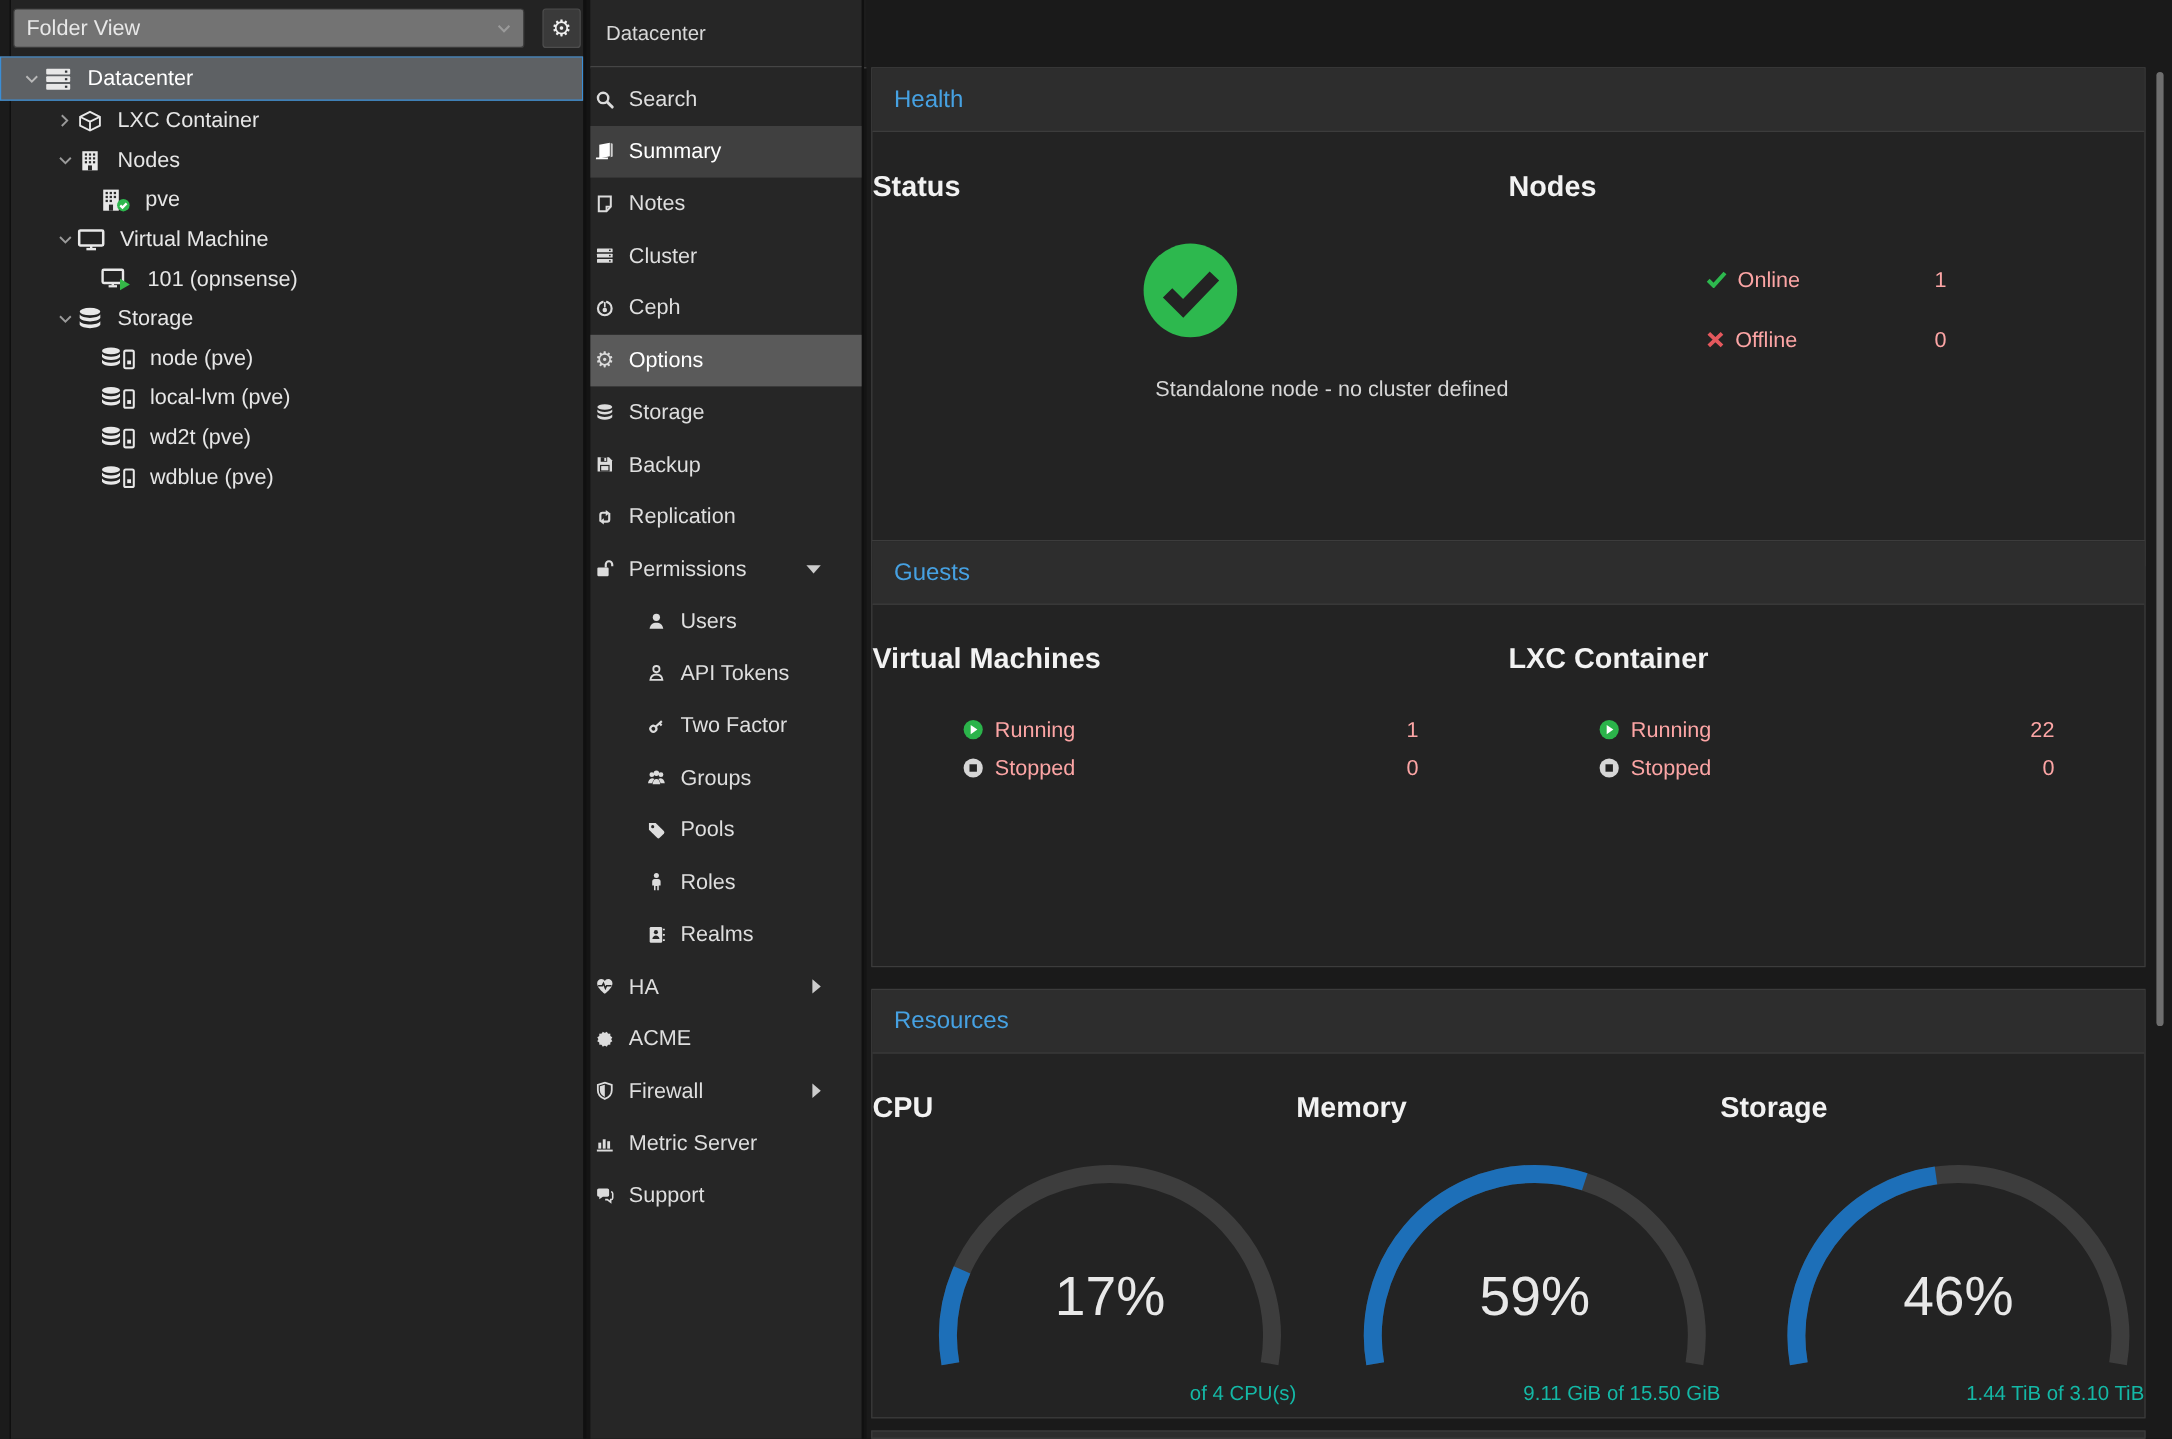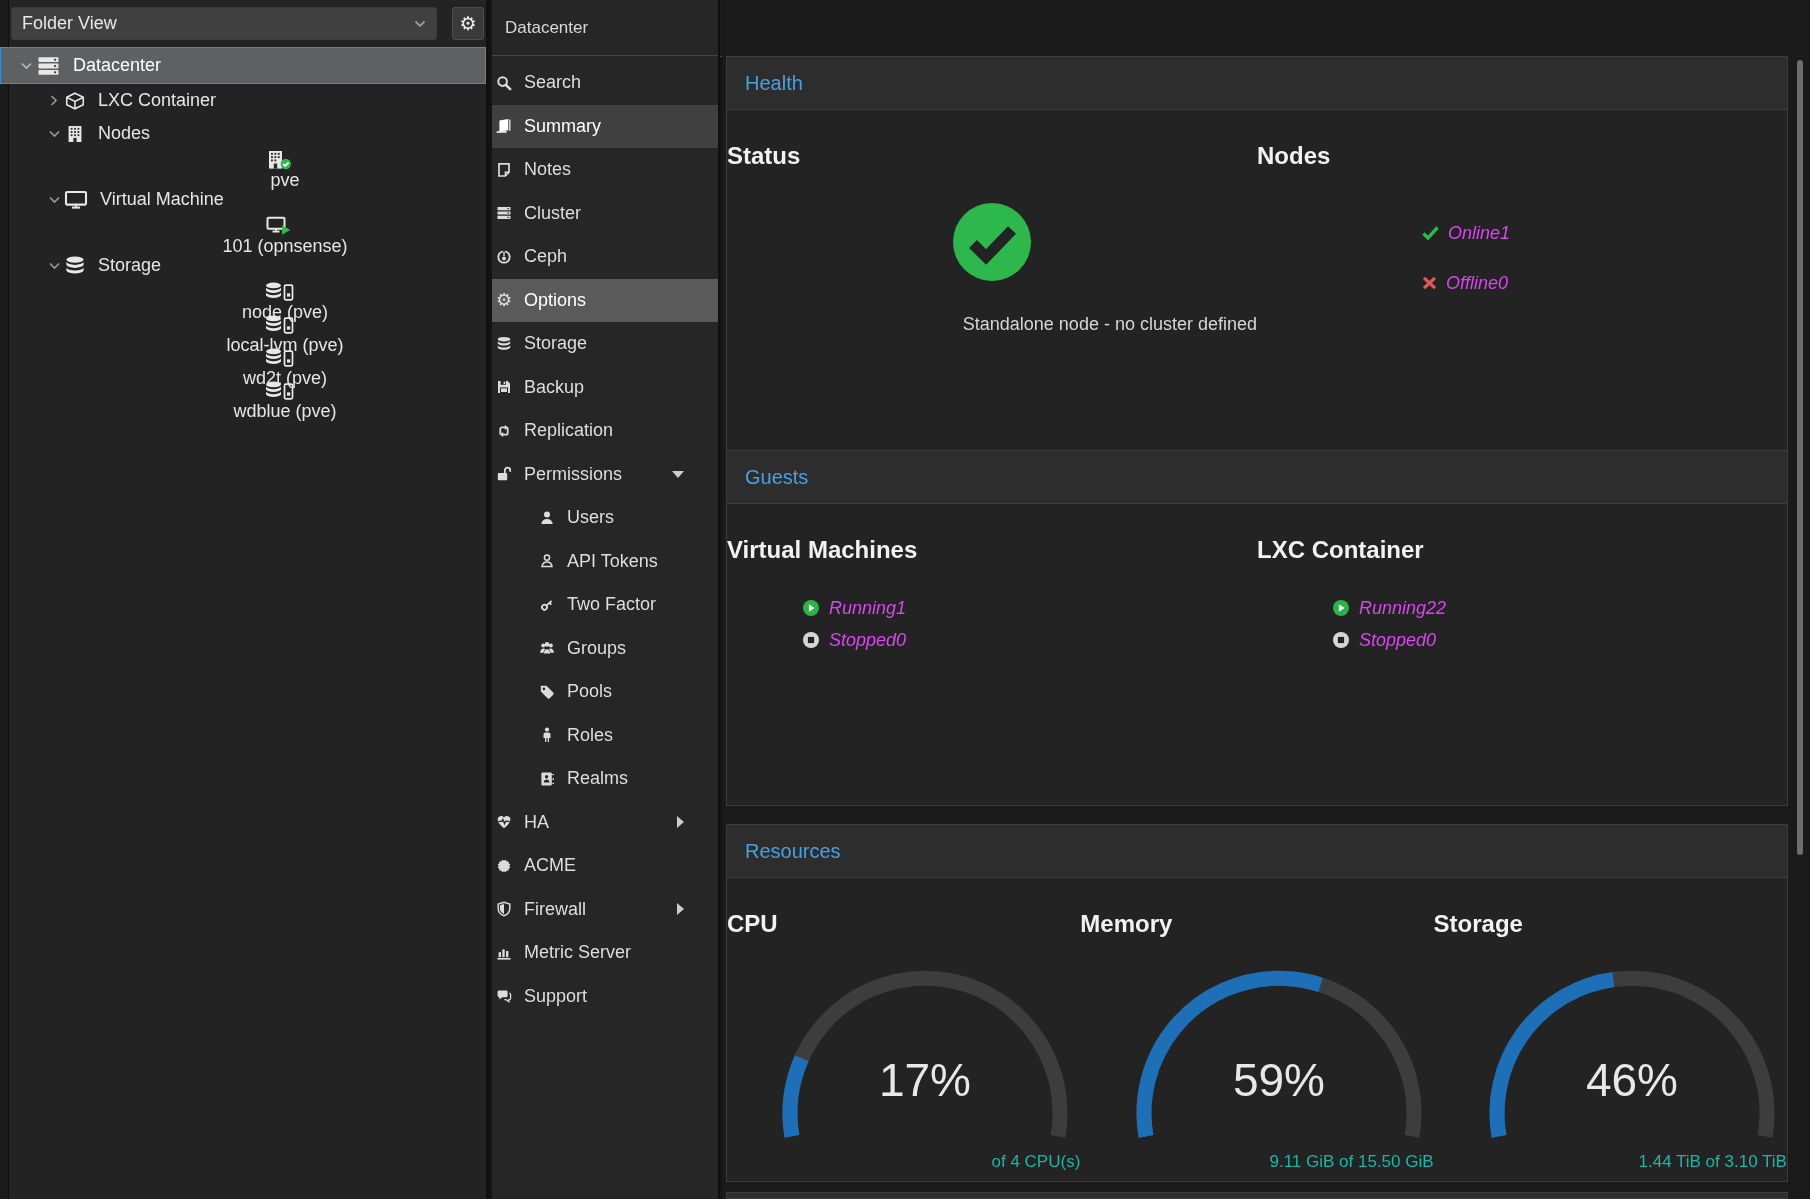--- a/index.html
+++ b/index.html
@@ -5,33 +5,33 @@
   html,body{margin:0;padding:0;background:#141414;}
   body{width:1810px;height:1199px;position:relative;overflow:hidden;
        font-family:"Liberation Sans",sans-serif;color:#e4e4e4;
        -webkit-font-smoothing:antialiased;}
   .abs{position:absolute;}
 
   
   #tree-panel{left:0;top:0;width:489px;height:1199px;background:#232323;
               border-right:3px solid #101010;box-sizing:border-box;}
   #tree-strip{left:0;top:0;width:8px;height:1199px;background:#1b1b1b;border-right:1px solid #0d0d0d;}
-  #folderview{left:11px;top:7px;width:426px;height:33px;background:#404040;
+  #folderview{left:11px;top:7px;width:426px;height:33px;background:#737373;
               border:1px solid #3a3a3a;border-radius:3px;box-sizing:border-box;
               display:flex;align-items:center;padding:0 10px;font-size:18px;color:#e8e8e8;gap:24px;}
   #folderview .spacer{flex:1;}
   #gearbtn{left:452px;top:7px;width:32px;height:33px;background:#3a3a3a;
            border:1px solid #4d4d4d;border-radius:3px;box-sizing:border-box;
            display:flex;align-items:center;justify-content:center;font-size:19px;color:#efefef;}
   #tree{left:0;top:47px;width:486px;}
   .trow{display:flex;align-items:center;height:33px;font-size:18px;color:#e6e6e6;white-space:nowrap;}
   .trow.sel{height:37px;background:#5e6164;box-shadow:inset 0 0 0 1px #3a8ed6;color:#fff;}
   .trow .exp{width:16px;display:flex;justify-content:center;margin-right:2px;}
   .trow .ticon{margin-right:12px;display:flex;color:#e8e8e8;}
-  .pl0{padding-left:18px;} .pl1{padding-left:46px;} .pl2{padding-left:84px;flex-direction:column;}
+  .pl0{padding-left:18px;} .pl1{padding-left:46px;} .pl2{padding-left:84px;}
 
   
   #menu-panel{left:492px;top:0;width:228px;height:1199px;background:#262626;
               border-right:2px solid #101010;box-sizing:border-box;}
   #menu-title{height:56px;border-bottom:1px solid #454545;display:flex;align-items:center;
               padding-left:13px;font-size:17px;color:#d8d8d8;box-sizing:border-box;}
   #menu-list{padding-top:5px;}
   .mrow{display:flex;align-items:center;height:43.5px;padding-left:2px;position:relative;
         font-size:18px;color:#dedede;}
   .mrow .micon{width:20px;margin-right:10px;display:flex;justify-content:center;color:#dcdcdc;}
@@ -61,21 +61,21 @@
   #p-res{top:824px;height:358px;}
   #p-next{top:1192px;height:7px;background:#2d2d2d;}
 
   .cols2{display:flex;} .cols2>div{width:50%;} .cols3{display:flex;} .cols3>div{width:33.33%;}
   .colhead{text-align:left;font-size:24px;font-weight:bold;color:#f2f2f2;margin-top:32px;}
 
   #status-icon-wrap{display:flex;justify-content:center;margin-top:30px;}
   #status-msg{text-align:right;font-size:18px;color:#d6d6d6;margin-top:30px;}
 
   .kvtable{margin:38px auto 0;}
-  .kvrow{display:flex;align-items:center;justify-content:flex-start;font-size:18px;color:#d946ef;font-style:italic;}
+  .kvrow{display:flex;align-items:center;justify-content:space-between;font-size:18px;color:#fca5a5;}
   .kvrow .lab{display:flex;align-items:center;gap:9px;}
   #nodes-table{width:200px;} #nodes-table .kvrow{height:50px;}
   .gtable{width:380px;margin-top:28px;} .gtable .kvrow{height:32px;}
 
   .gauge-wrap{display:flex;flex-direction:column;align-items:flex-end;margin-top:28px;}
   .gauge-caption{font-size:17px;color:#14b8a6;margin-top:6px;}
   .gauge-pct{font-size:46px;fill:#e8e8e8;}
 
   #scroll-thumb{left:1797px;top:60px;width:6px;height:795px;background:#6e6e6e;border-radius:3px;}
   svg{display:block;}

